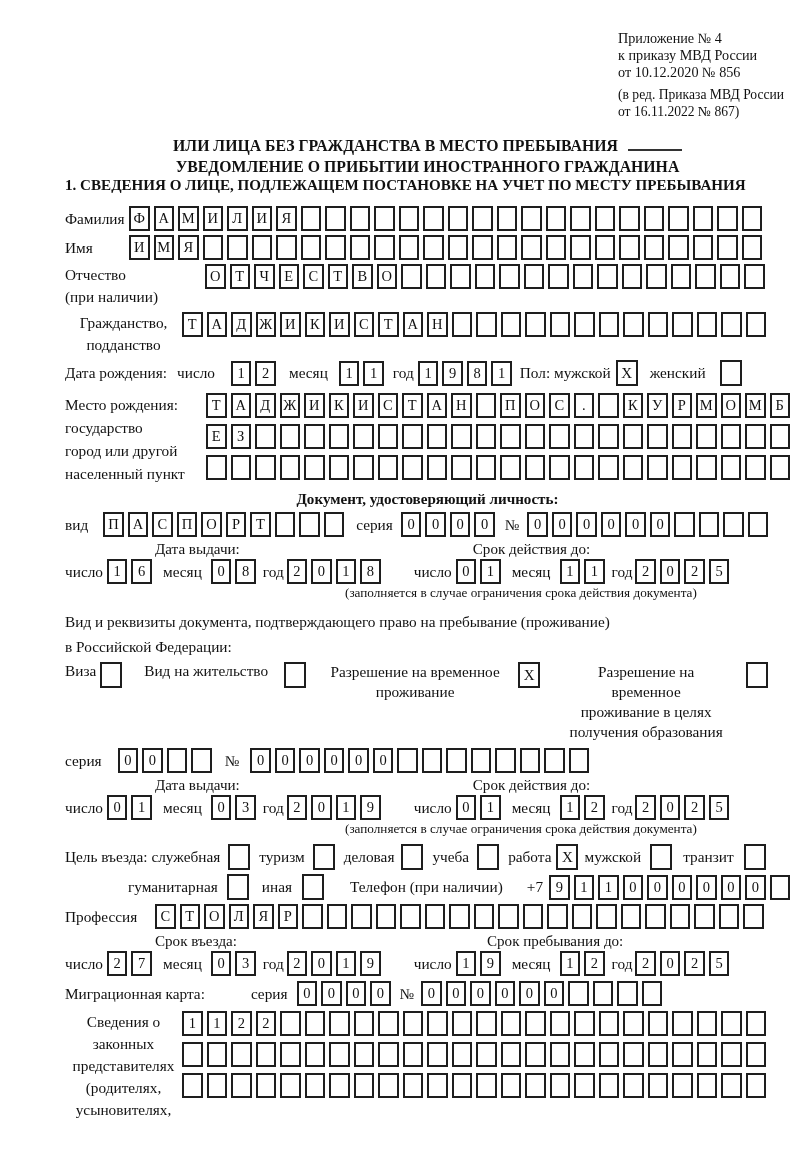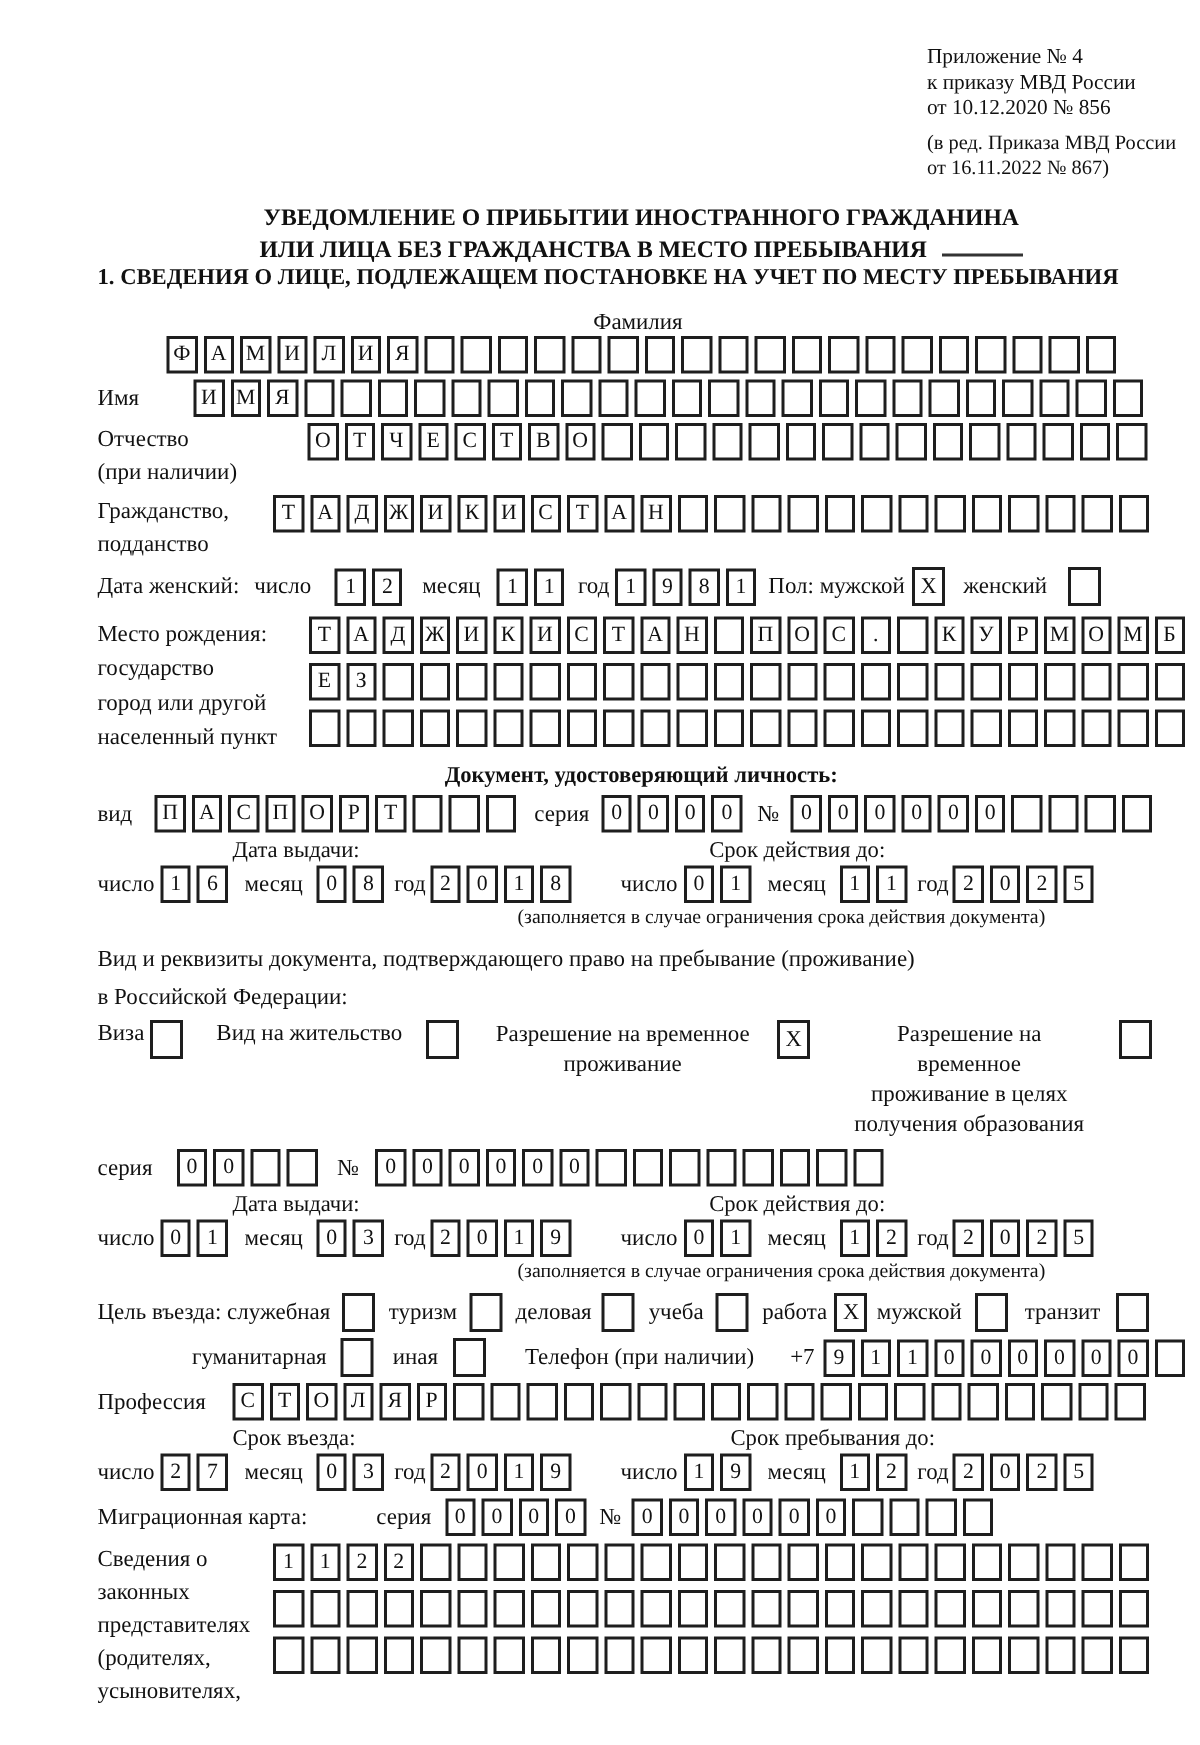--- a/index.html
+++ b/index.html
@@ -27,21 +27,21 @@
     width:20.5px; height:25px; border:2px solid #1e1e1e; flex:none;
     display:flex; align-items:center; justify-content:center;
     font-size:14.5px; background:#fff;
   }
   .cb {
     width:22px; height:26px; border:2px solid #1e1e1e; flex:none;
     display:inline-flex; align-items:center; justify-content:center;
     font-size:15px; background:#fff;
   }
   .lab { flex:none; }
-  .w64 {width:64px;} .w90 {width:90px;} .w117 {width:117px;} .w140 {width:140px;} .w141 {width:141px;}
+  .w64 {width:64px;} .w90 {width:90px;} .w117 {width:117px;text-align:center;} .w140 {width:140px;} .w141 {width:141px;}
   .stack { line-height:22px; }
   .stackc { text-align:center; line-height:20px; flex:none; white-space:normal; }
   .vstack { display:flex; flex-direction:column; gap:6px; }
   .center-bold { text-align:center; font-weight:bold; font-size:15.1px; margin-top:6px; }
   .tch { display:flex; margin-top:4px; font-size:15.1px; }
   .note { font-size:13.2px; margin-top:1px; }
 </style>
 </head>
 <body>
 
@@ -52,27 +52,27 @@
     <div>к приказу МВД России</div>
     <div>от 10.12.2020 № 856</div>
     <div class="ed">
       <div>(в ред. Приказа МВД России</div>
       <div>от 16.11.2022 № 867)</div>
     </div>
   </div>
 
 
   <div class="title">
+    <div><span>ИЛИ ЛИЦА БЕЗ ГРАЖДАНСТВА В МЕСТО ПРЕБЫВАНИЯ</span><span class="blank-line"></span></div>
     <div>УВЕДОМЛЕНИЕ О ПРИБЫТИИ ИНОСТРАННОГО ГРАЖДАНИНА</div>
-    <div><span>ИЛИ ЛИЦА БЕЗ ГРАЖДАНСТВА В МЕСТО ПРЕБЫВАНИЯ</span><span class="blank-line"></span></div>
   </div>
 
   <div class="sec-head">1. СВЕДЕНИЯ О ЛИЦЕ, ПОДЛЕЖАЩЕМ ПОСТАНОВКЕ НА УЧЕТ ПО МЕСТУ ПРЕБЫВАНИЯ</div>
 
-  <div class="row" style="margin-top:12px;flex-direction:column;">
+  <div class="row" style="margin-top:12px;">
     <span class="lab w64">Фамилия</span>
     <span class="cells">
         <span class="cell">Ф</span>
         <span class="cell">А</span>
         <span class="cell">М</span>
         <span class="cell">И</span>
         <span class="cell">Л</span>
         <span class="cell">И</span>
         <span class="cell">Я</span>
         <span class="cell"></span>
@@ -188,21 +188,21 @@
         <span class="cell"></span>
         <span class="cell"></span>
         <span class="cell"></span>
         <span class="cell"></span>
         <span class="cell"></span>
         <span class="cell"></span>
       </span>
   </div>
 
   <div class="row">
-    <span class="lab">Дата женский:</span>
+    <span class="lab">Дата рождения:</span>
     <span class="lab" style="margin-left:10px;">число</span>
     <span class="cells" style="margin-left:16px;">
         <span class="cell">1</span>
         <span class="cell">2</span>
       </span>
     <span class="lab" style="margin-left:13px;">месяц</span>
     <span class="cells" style="margin-left:11px;">
         <span class="cell">1</span>
         <span class="cell">1</span>
       </span>

